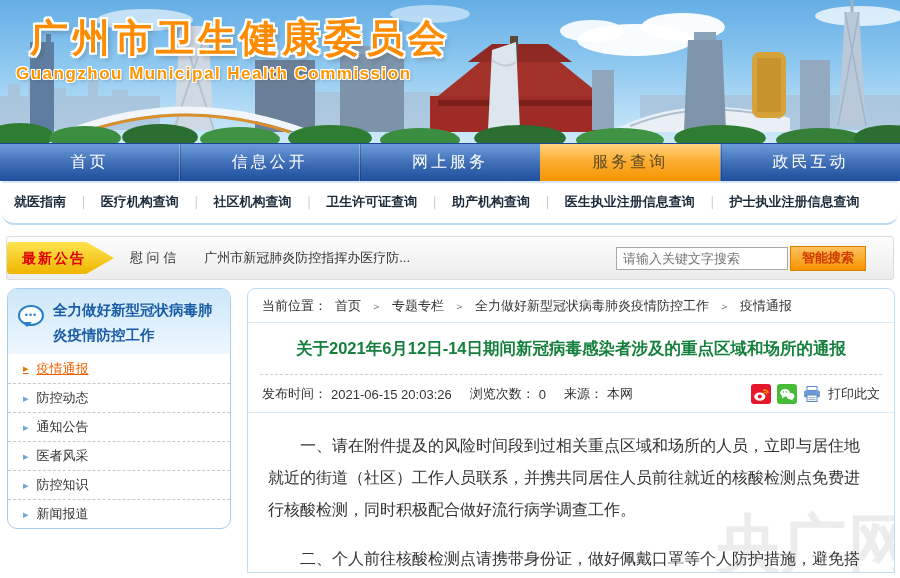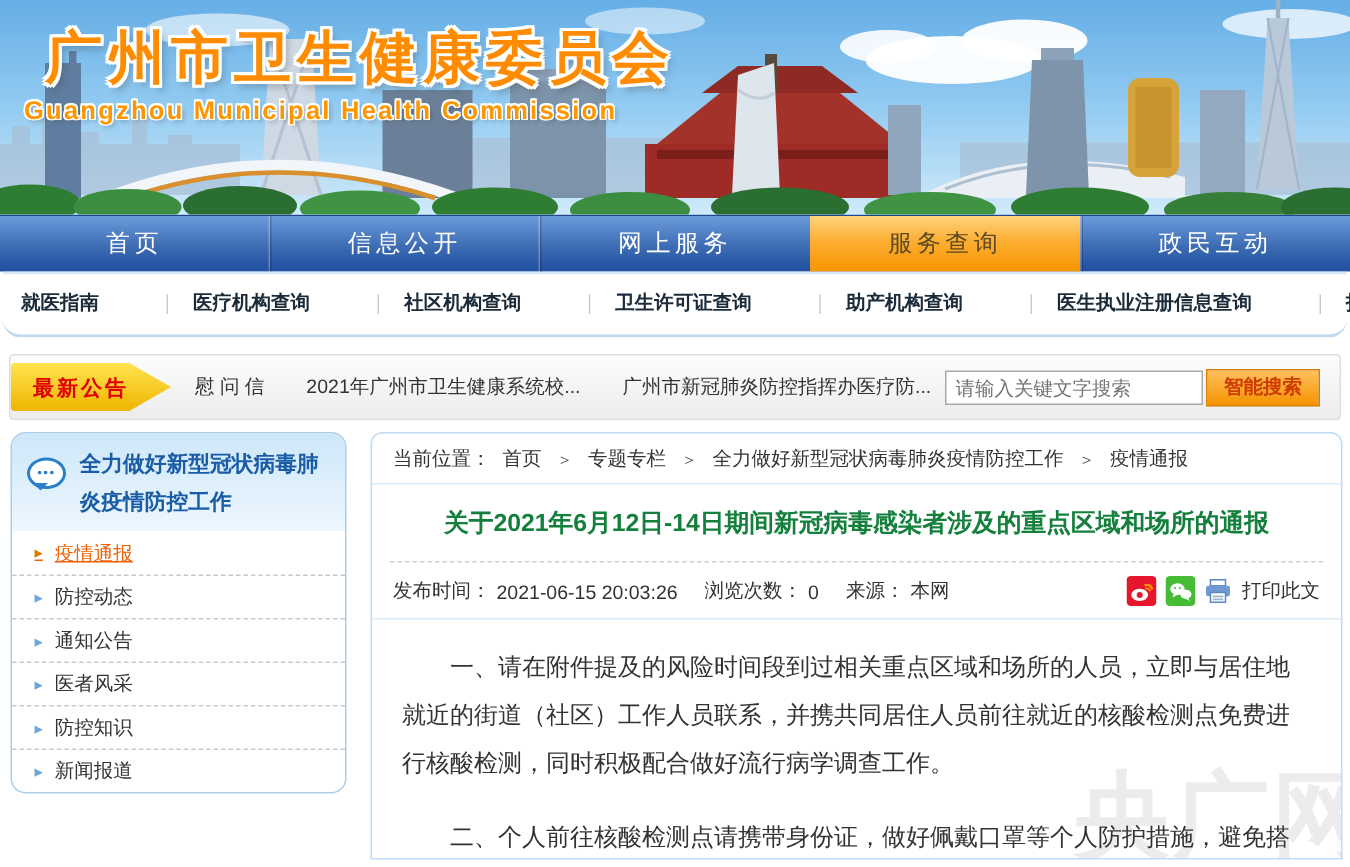--- a/index.html
+++ b/index.html
@@ -25,35 +25,35 @@
   .tab { flex:1; display:flex; align-items:center; justify-content:center; color:#fff;
     font-size:16px; letter-spacing:3px; cursor:pointer;
     border-left:1px solid rgba(255,255,255,.28); box-shadow:inset 1px 0 0 rgba(0,0,0,.22); }
   .tab:first-child { border-left:none; box-shadow:none; }
   .tab.active { background:linear-gradient(180deg,#ffd37d 0%,#fcae33 45%,#f79400 100%);
     color:#5d4a22; border-left-color:transparent; box-shadow:none; }
 
   
   .subnav { height:44px; display:flex; align-items:center; padding:0 6px 2px 12px;
     background:#fff; border-top:2px solid #d5e8f8; border-bottom:2px solid #bfd9f0;
-    border-radius:0 0 12px 12px; margin:0 2px;gap:28px; }
+    border-radius:0 0 12px 12px; margin:0 2px; }
   .subnav-item { font-size:13px; font-weight:bold; color:#1c2b3a; cursor:pointer; white-space:nowrap; }
   .subnav-item + .subnav-item::before { content:"｜"; color:#c0c0c0; font-weight:normal; margin:0 11px; }
 
   
   .notice { margin:11px 6px 0; height:44px; display:flex; align-items:center;
     background:linear-gradient(180deg,#fdfdfd 0%,#ececec 100%);
     border:1px solid #dcdcdc; border-radius:3px; }
   .badge { flex:0 0 auto; height:32px; line-height:32px; padding:0 28px 0 15px;
     background:linear-gradient(180deg,#ffe44f 0%,#efb400 100%);
     color:#e00000; font-weight:bold; font-size:14px; letter-spacing:2px;
     clip-path:polygon(0 0,74% 0,100% 50%,74% 100%,0 100%); border-radius:3px 0 0 3px; }
   .notice-links { flex:1; display:flex; gap:28px; margin-left:16px; font-size:13px; color:#333; overflow:hidden; white-space:nowrap; }
   .notice-link { cursor:pointer; }
-  .search-box { flex:0 0 auto; display:flex; align-items:center; margin-right:13px; }
+  .search-box { flex:0 0 auto; display:flex; align-items:center; margin-right:27px; }
   .search-input { width:172px; height:23px; border:1px solid #a9a9a9; font-size:13px;
     padding:1px 6px; color:#333; }
   .search-btn { height:25px; padding:0 11px; margin-left:2px;
     background:linear-gradient(180deg,#ffc15e,#f59300); border:1px solid #d87f00;
     color:#cf3a00; font-weight:bold; font-size:13px; cursor:pointer; }
 
   
   .content { display:flex; gap:16px; padding:8px 5px 0 7px; height:293px; align-items:flex-start; }
 
   .sidebar { flex:0 0 224px; border:1px solid #a9cdeb; border-radius:10px; background:#fff; overflow:hidden; }
@@ -204,21 +204,20 @@
   <span class="subnav-item">卫生许可证查询</span>
   <span class="subnav-item">助产机构查询</span>
   <span class="subnav-item">医生执业注册信息查询</span>
   <span class="subnav-item">护士执业注册信息查询</span>
 </div>
 
 <div class="notice">
   <div class="badge">最新公告</div>
   <div class="notice-links">
     <span class="notice-link">慰 问 信</span>
-    <span class="notice-link">2021年广州市卫生健康系统校...</span>
     <span class="notice-link">广州市新冠肺炎防控指挥办医疗防...</span>
   </div>
   <div class="search-box">
     <input class="search-input" placeholder="请输入关键文字搜索" style="">
     <button class="search-btn">智能搜索</button>
   </div>
 </div>
 
 <div class="content">
 

